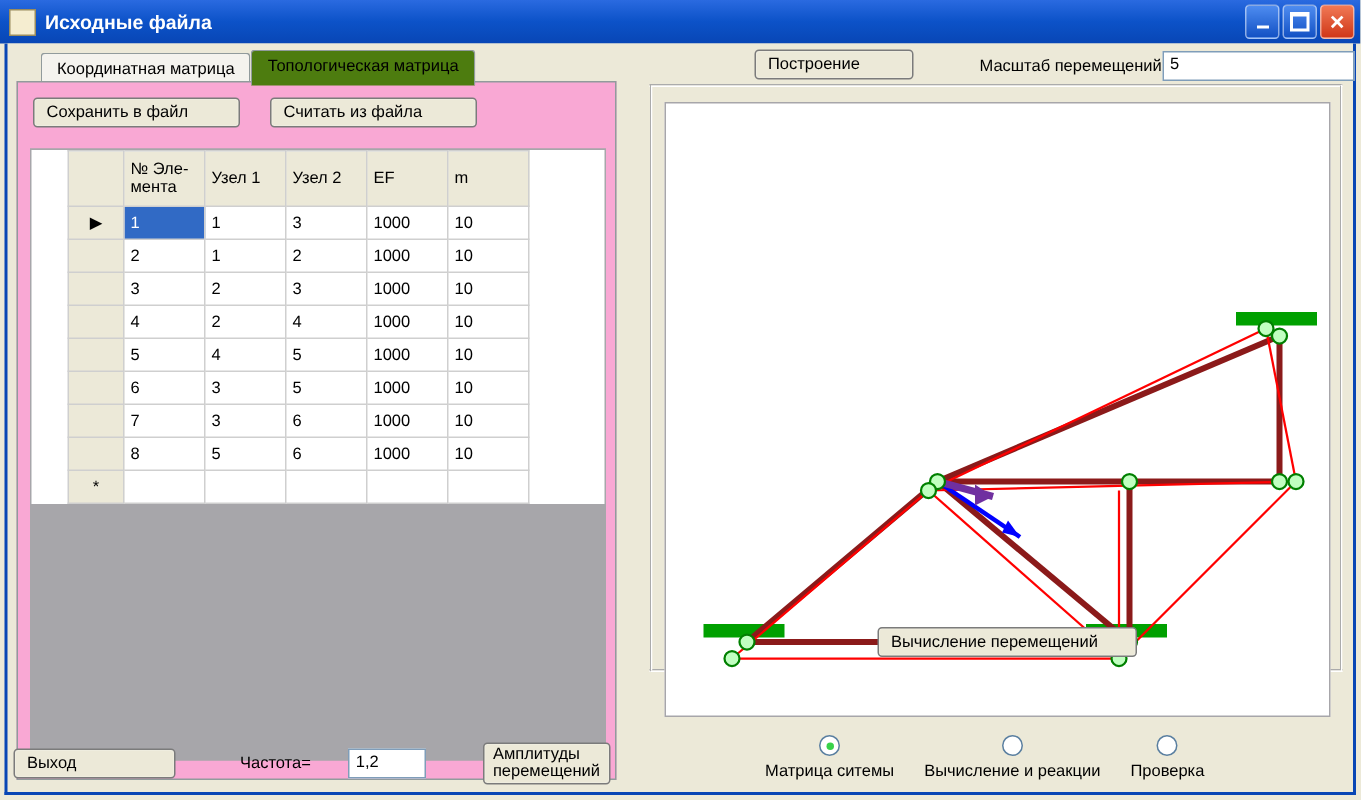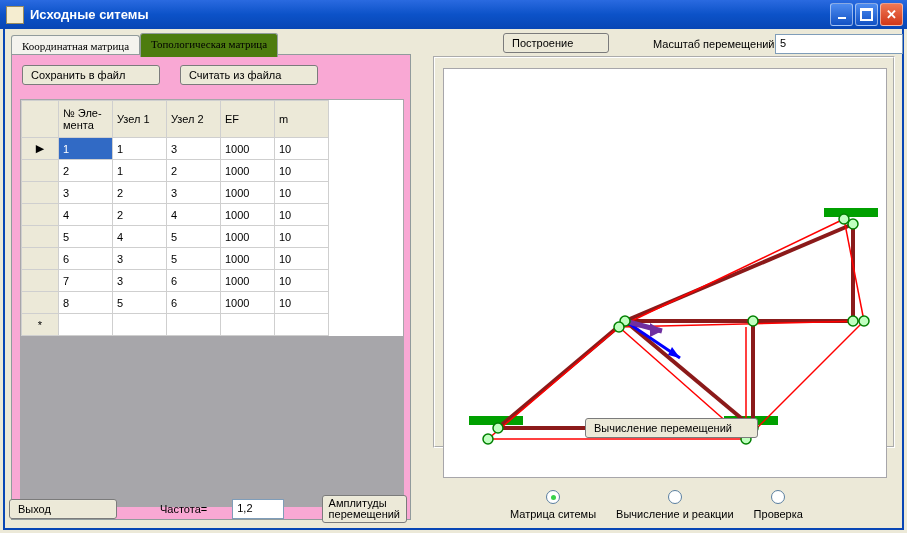--- a/index.html
+++ b/index.html
@@ -9,31 +9,31 @@
   .titlebar .appicon{width:16px;height:16px;background:#f5edd0;border:1px solid #9a8c5e;margin-right:6px;}
   .winbtns{margin-left:auto;display:flex;gap:2px;padding-right:4px;}
   .winbtn{width:21px;height:21px;border-radius:3px;display:flex;align-items:center;justify-content:center;color:#fff;font-weight:bold;font-size:13px;border:1px solid rgba(255,255,255,0.5);}
   .winbtn.min,.winbtn.max{background:linear-gradient(#4e8cf0,#1251c4);}
   .winbtn.cls{background:linear-gradient(#f07855,#d03718);}
   .minmark{width:8px;height:2px;background:#fff;margin-top:6px;}
   .maxmark{width:9px;height:8px;border:2px solid #fff;border-top-width:3px;}
   
   .client{position:absolute;top:29px;left:3px;right:3px;bottom:3px;background:#ece9d8;border-left:2px solid #0846b5;border-right:2px solid #0846b5;border-bottom:2px solid #0846b5;}
   
-  .tabstrip{position:absolute;left:6px;top:4px;display:flex;font-family:Liberation Serif, serif;}
+  .tabstrip{position:absolute;left:22px;top:4px;display:flex;}
   .tab{padding:4px 10px 5px;border:1px solid #919b9c;border-bottom:none;background:#f4f3ee;border-top-left-radius:3px;border-top-right-radius:3px;margin-right:0;position:relative;}
   .tab.inactive{background:#f4f3ee;top:2px;}
   .tab.active{background:#4d7c0f;z-index:2;padding-bottom:7px;}
   .tabpage{position:absolute;left:6px;top:25px;width:398px;height:464px;border:1px solid #919b9c;background:#f9a8d4;}
   
   .btn{background:#ece9d8;border:1px solid #7b7b7b;border-radius:3px;padding:3px 8px;box-shadow:inset 0 0 1px #fff;cursor:pointer;}
   .btn.wide{min-width:120px;}
   
   .grid{position:absolute;left:8px;top:44px;width:382px;height:406px;border:1px solid #a7a6aa;background:#a7a6aa;}
-  .gwrap{background:#fff;}
+  .gwrap{background:#fff;padding-left:24px;}
   table{border-collapse:collapse;}
   th,td{border:1px solid #cfcfcf;background:#fff;padding:3px 4px;text-align:left;height:15px;}
   th{background:#ece9d8;font-weight:normal;}
   .rowhdr{width:28px;text-align:center;}
   .selcell{background:#316ac5;color:#fff;}
   .ghead th{height:30px;}
   
   .bottombar{position:absolute;left:4px;bottom:4px;width:398px;height:30px;display:flex;align-items:center;gap:25px;}
   .txt{background:#fff;border:1px solid #7f9db9;padding:2px 4px;width:42px;height:14px;}
   
@@ -47,21 +47,21 @@
   .radios{position:absolute;left:8px;bottom:8px;right:8px;display:flex;align-items:center;gap:20px;}
   .radio{display:flex;align-items:center;gap:4px;flex-direction:column;}
   .rbtn{width:12px;height:12px;border:1px solid #5a7fa0;border-radius:50%;background:#fff;display:flex;align-items:center;justify-content:center;}
   .rbtn.sel::after{content:"";width:5px;height:5px;border-radius:50%;background:#39d24a;}
 </style>
 </head>
 <body>
 
 <div class="titlebar">
   <div class="appicon"></div>
-  <span>Исходные ситемы</span>
+  <span>Исходные файла</span>
   <div class="winbtns">
     <div class="winbtn min">
         <div class="minmark"></div>
       </div>
     <div class="winbtn max">
         <div class="maxmark"></div>
       </div>
     <div class="winbtn cls">✕</div>
   </div>
 </div>

